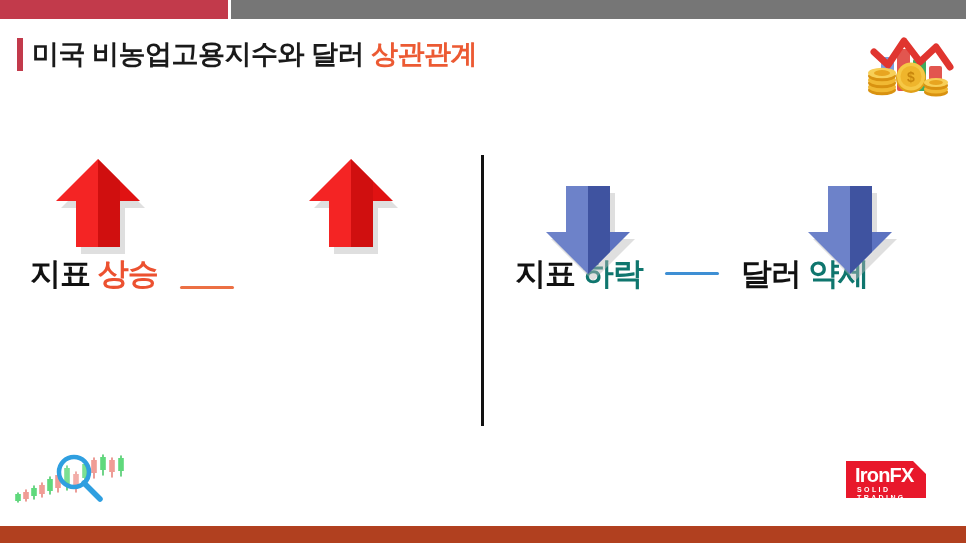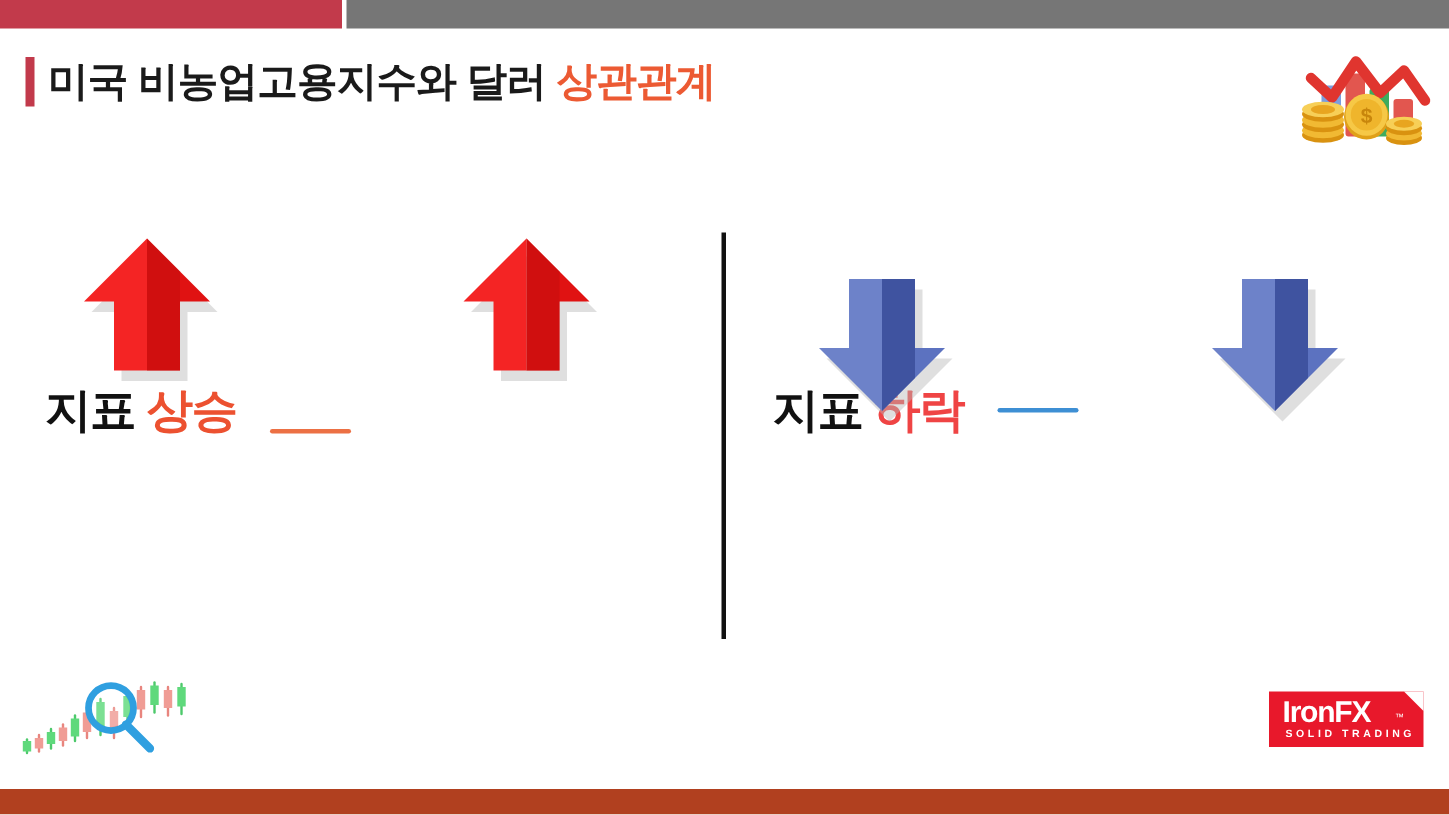--- a/index.html
+++ b/index.html
@@ -95,21 +95,21 @@
     white-space: nowrap;
   }
   .eq-term {
     font-size: 31px;
     font-weight: bold;
     letter-spacing: -1px;
     color: #111111;
     line-height: 1;
   }
   .eq-term .em-up   { color: #ec5130; }
-  .eq-term .em-down { color: #ef4444; }
+  .eq-term .em-down { color: #0f766e; }
 
   .eq-dash {
     height: 3px;
     width: 54px;
     margin: 0 22px;
     border-radius: 2px;
   }
   .eq-dash.up   { background: #ec7044; }
   .eq-dash.down { background: #3e8fd4; }
 
@@ -127,21 +127,21 @@
   .candle-icon {
     position: absolute;
     left: 12px; top: 452px;
     width: 124px; height: 56px;
   }
 
   
   .logo {
     position: absolute;
     left: 846px; top: 461px;
-    width: 103px; height: 37px;
+    width: 80px; height: 37px;
     background: #e8182b;
   }
   .logo .logo-main {
     position: absolute;
     left: 9px; top: 3px;
     font-size: 20px;
     font-weight: bold;
     color: #ffffff;
     letter-spacing: -0.8px;
     line-height: 22px;
@@ -246,20 +246,21 @@
     <div class="eq-row row-left">
       <div class="eq-term"><span>지표 </span><span class="em-up">상승</span></div>
       <div class="eq-dash up"></div>
     </div>
   </div>
 
   <div class="panel panel-right">
     <div class="eq-row row-right">
       <div class="eq-term"><span>지표 </span><span class="em-down">하락</span></div>
       <div class="eq-dash down"></div>
+      <div class="eq-term"><span>달러 </span><span class="em-down">약세</span></div>
     </div>
   </div>
 
   <div class="arrow-wrap arrow-r1">
     <svg viewBox="0 0 96 104" width="96" height="104">
       <g transform="translate(4,2)">
         <path d="M44 92 L86 50 L66 50 L66 4 L22 4 L22 50 L2 50 Z" fill="#b8b8b8" opacity="0.45" transform="translate(5,7)"></path>
         <path d="M44 92 L86 50 L66 50 L66 4 L44 4 Z" fill="#5c72c0"></path>
         <path d="M44 92 L2 50 L22 50 L22 4 L44 4 Z" fill="#6d82c9"></path>
         <path d="M44 92 L66 70 L66 4 L44 4 Z" fill="#364a96" opacity="0.75"></path>

